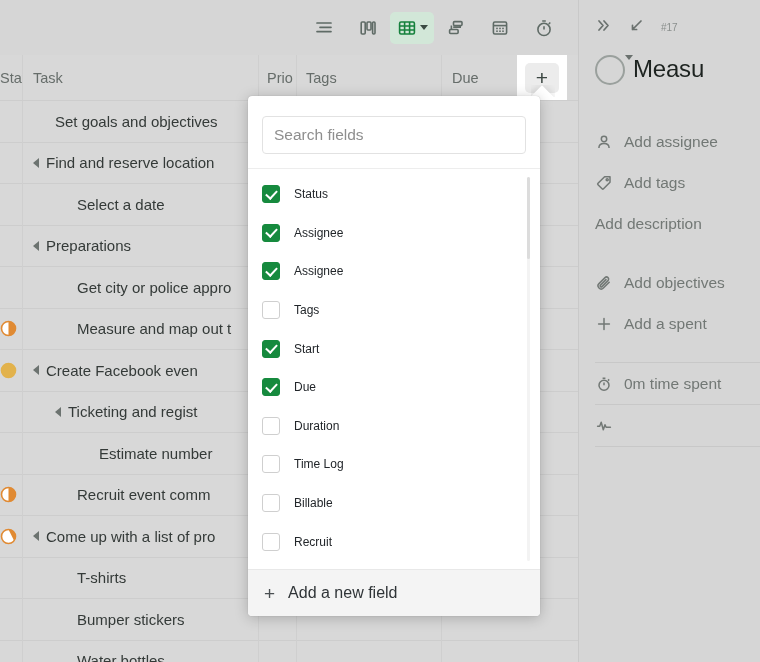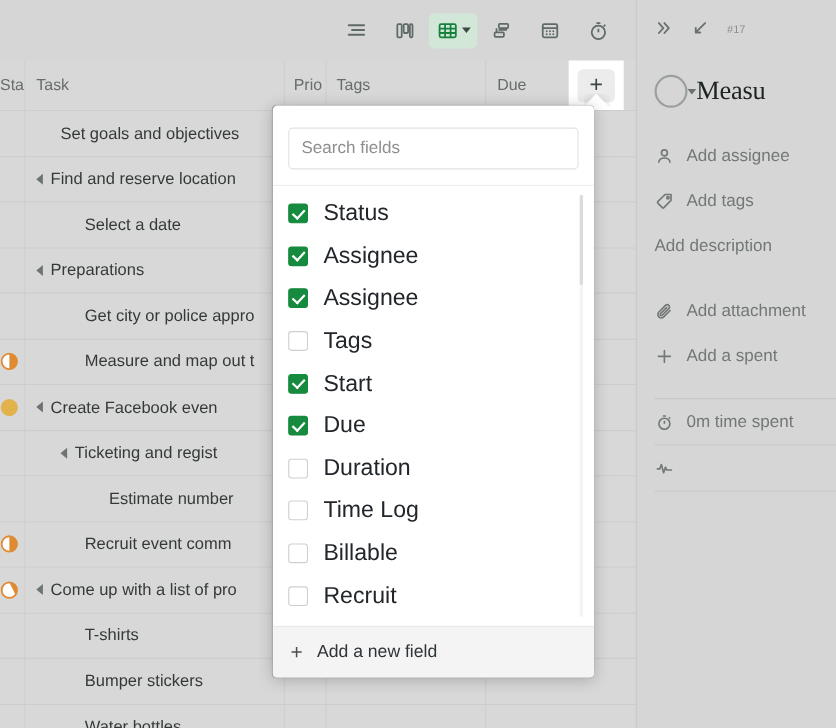--- a/index.html
+++ b/index.html
@@ -77,21 +77,21 @@
   .statusdot svg { display: block; }
 
   
   .panel {
     position: absolute; left: 578px; top: 0; width: 182px; height: 662px;
     background: #d6d6d6; border-left: 1px solid #c9c9c9;
     padding: 0 0 0 16px;
   }
   .panel-top { display: flex; align-items: center; height: 55px; gap: 16px; color: #6a716e; }
   .panel-id { font-size: 10px; color: #8a8f8d; }
-  .panel-title-row { display: flex; align-items: center; height: 56px; gap: 0; font-family: Liberation Serif, serif; }
+  .panel-title-row { display: flex; height: 56px; gap: 0; }
   .status-circle {
     width: 30px; height: 30px; border-radius: 50%;
     border: 2px solid #9aa09d; flex: none;
   }
   .caret-tiny {
     width: 0; height: 0; flex: none;
     border-left: 4px solid transparent; border-right: 4px solid transparent;
     border-top: 5px solid #6a716e;
   }
   .panel-title {
@@ -132,21 +132,21 @@
   }
   .search-input::placeholder { color: #8e8e8e; }
   .popup-divider { height: 1px; background: #ededed; }
   .popup-list {
     flex: 1; overflow-y: auto; position: relative;
     padding: 6px 0 8px 0;
   }
   .fld {
     display: flex; align-items: center; gap: 14px;
     height: 38.6px; padding: 0 14px; cursor: default;
-    font-size: 21px; color: #22262a;
+    font-size: 12px; color: #22262a;
   }
   .cbx {
     width: 18px; height: 18px; border-radius: 3px; flex: none;
     border: 1px solid #cfcfcf; background: #fff;
     display: flex; align-items: center; justify-content: center;
   }
   .cbx.on { background: #168a3e; border-color: #168a3e; }
   .cbx.on::after {
     content: ""; width: 5px; height: 9px; margin-top: -2px;
     border: solid #fff; border-width: 0 2px 2px 0; transform: rotate(43deg);
@@ -485,21 +485,21 @@
     </div>
 
     <div class="spacer-18"></div>
 
     <div class="prow">
       <span class="pico">
         <svg width="16" height="16" viewBox="0 0 16 16" fill="none" stroke="currentColor" stroke-width="1.5" stroke-linecap="round">
           <path d="M13.2 7.3L7.4 13a3.1 3.1 0 0 1-4.4-4.4l6-6a2.1 2.1 0 1 1 3 3l-6 6a1.05 1.05 0 0 1-1.5-1.5l5.5-5.5"></path>
         </svg>
       </span>
-      <span>Add attachment</span>
+      <span>Add objectives</span>
     </div>
 
     <div class="prow">
       <span class="pico">
         <svg width="16" height="16" viewBox="0 0 16 16" fill="none" stroke="currentColor" stroke-width="1.5" stroke-linecap="round">
           <path d="M8 2.6v10.8M2.6 8h10.8"></path>
         </svg>
       </span>
       <span>Add a spent</span>
     </div>

